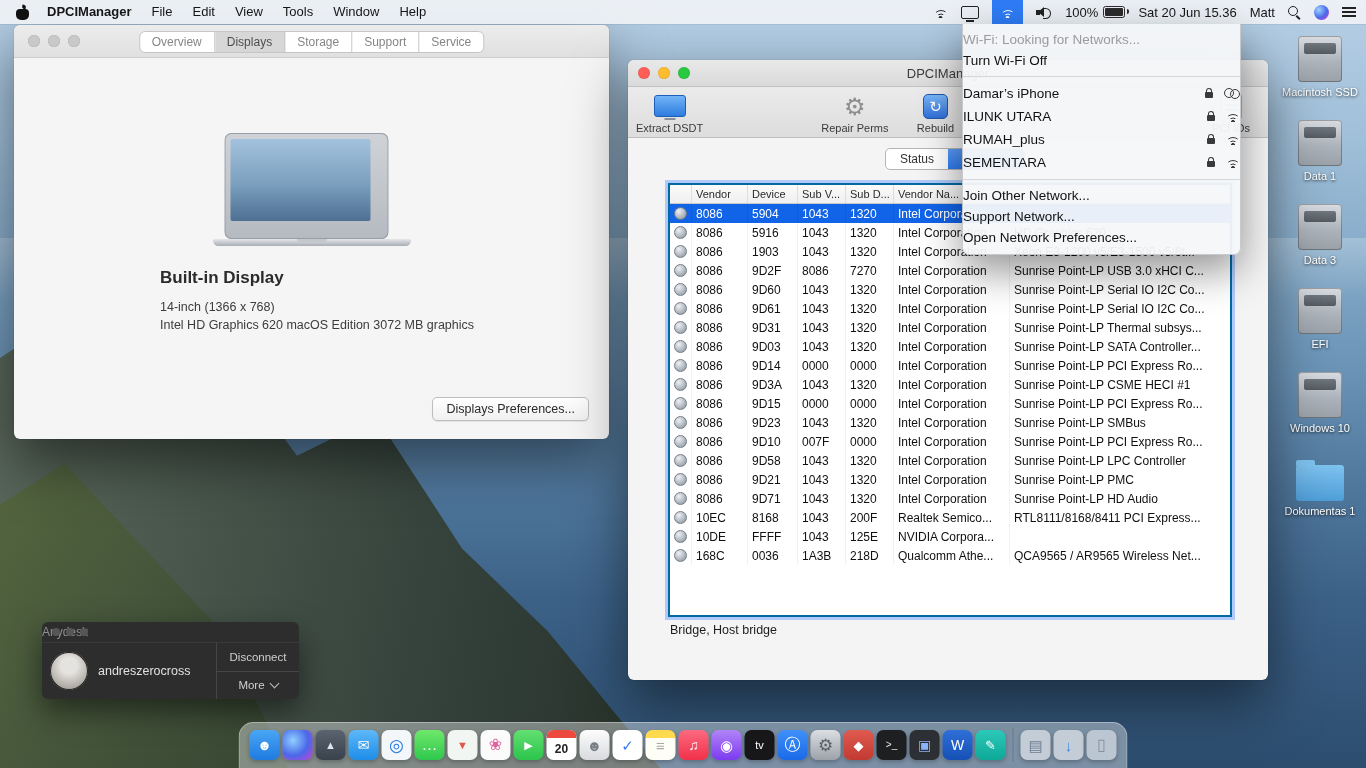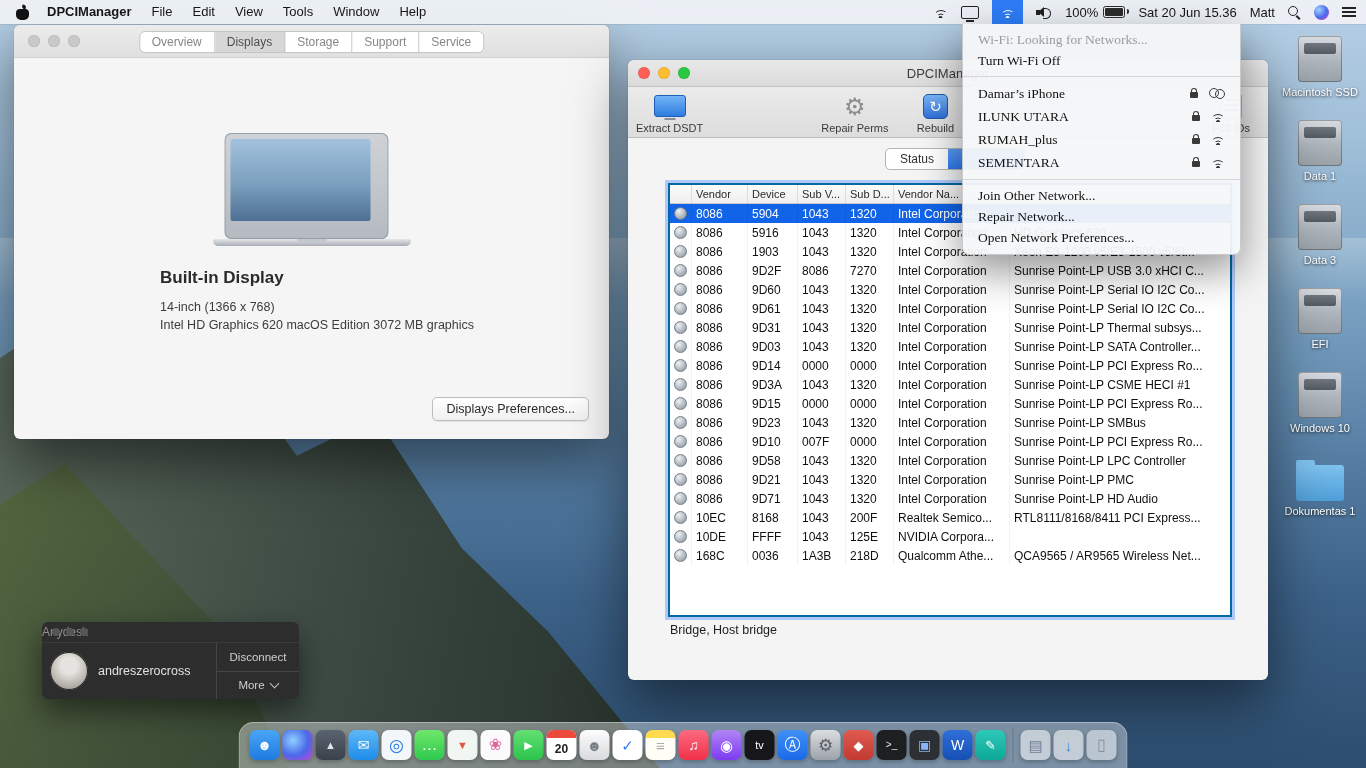--- a/index.html
+++ b/index.html
@@ -117,21 +117,21 @@
   .pci-r.sel{background:#1163e8;color:#fff;}
   .devic{display:inline-block;width:11px;height:11px;border-radius:50%;border:1px solid #747d86;
     background:radial-gradient(circle at 35% 30%,#eef1f4,#a8b0b8 65%,#868e97);}
   .dpci-status{position:absolute;left:42px;top:563px;font-size:12.5px;color:#1c1c1c;}
 
   
   .wifi-menu{position:absolute;left:962px;top:24px;width:277px;z-index:60;
     background:rgba(246,247,249,0.95);border:1px solid rgba(0,0,0,0.18);border-top:none;
     border-radius:0 0 7px 7px;box-shadow:0 16px 40px rgba(0,0,0,0.42);
     padding:5px 0 6px 0;font-size:13.5px;color:#111;}
-  .wm-item{padding:2px 15px;line-height:17px;white-space:nowrap;font-family:Liberation Serif, serif;}
+  .wm-item{padding:2px 0;line-height:17px;white-space:nowrap;}
   .wm-item.disabled{color:#9b9b9b;}
   .wm-sep{height:1px;background:#d6d6d8;margin:5px 0;}
   .wm-net{display:flex;align-items:center;line-height:19px;}
   .wm-name{flex:1;overflow:hidden;}
   .wm-icons{display:flex;align-items:center;gap:11px;color:#3a3a3a;}
   .lock-ic{position:relative;display:inline-block;width:8px;height:6px;background:currentColor;border-radius:1px;margin-top:3px;}
   .lock-ic::before{content:"";position:absolute;left:1.2px;top:-4px;width:4px;height:4px;border:1.4px solid currentColor;border-bottom:none;border-radius:3px 3px 0 0;}
   .link-ic{position:relative;display:inline-block;width:16px;height:11px;}
   .link-ic::before,.link-ic::after{content:"";position:absolute;width:8px;height:8px;border:1.5px solid currentColor;border-radius:50%;}
   .link-ic::before{left:0;top:0;}
@@ -566,21 +566,21 @@
           <span class="wm-name">SEMENTARA</span>
           <span class="wm-icons">
             <i class="lock-ic"></i>
             <i class="wifi-ic wm-wifi"></i>
           </span>
         </div>
       </div>
     <div class="wm-sep"></div>
     <div>
         <div class="wm-item">Join Other Network...</div>
-        <div class="wm-item">Repair Network...</div>
+        <div class="wm-item">Support Network...</div>
         <div class="wm-item">Open Network Preferences...</div>
       </div>
   </div>
 
   <div class="win-any window" style="border-radius:6px;">
     <div class="any-title">
       <span class="any-dots">
         <span class="any-dot"></span>
         <span class="any-dot"></span>
         <span class="any-dot"></span>

